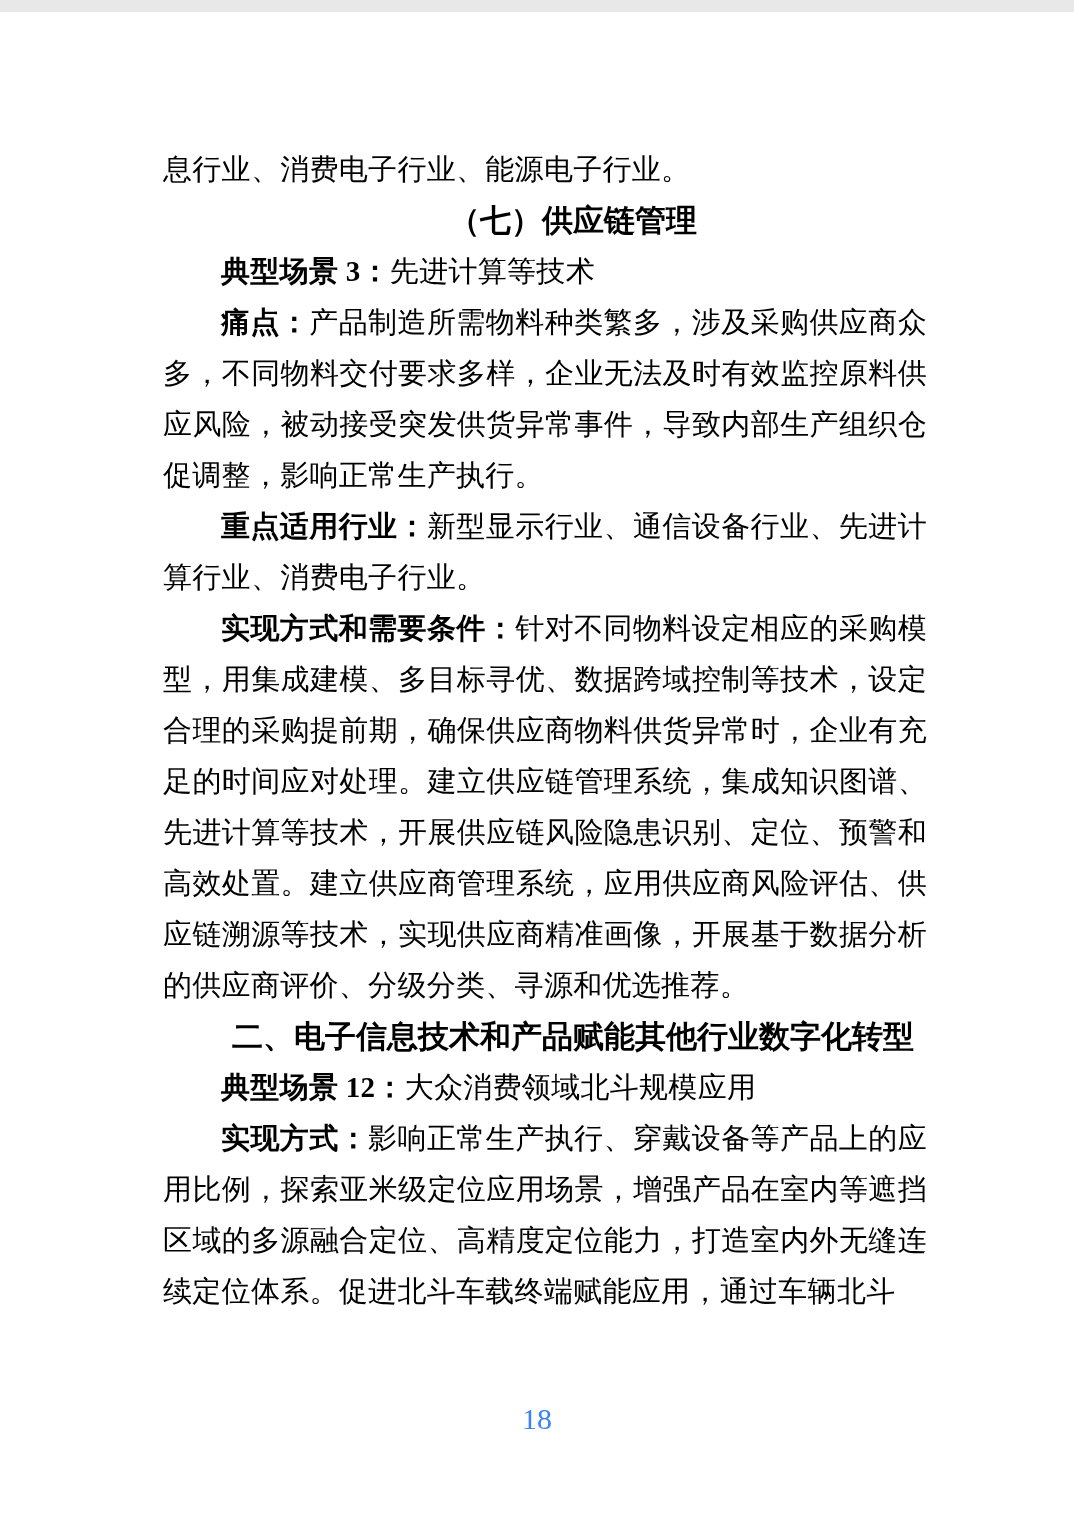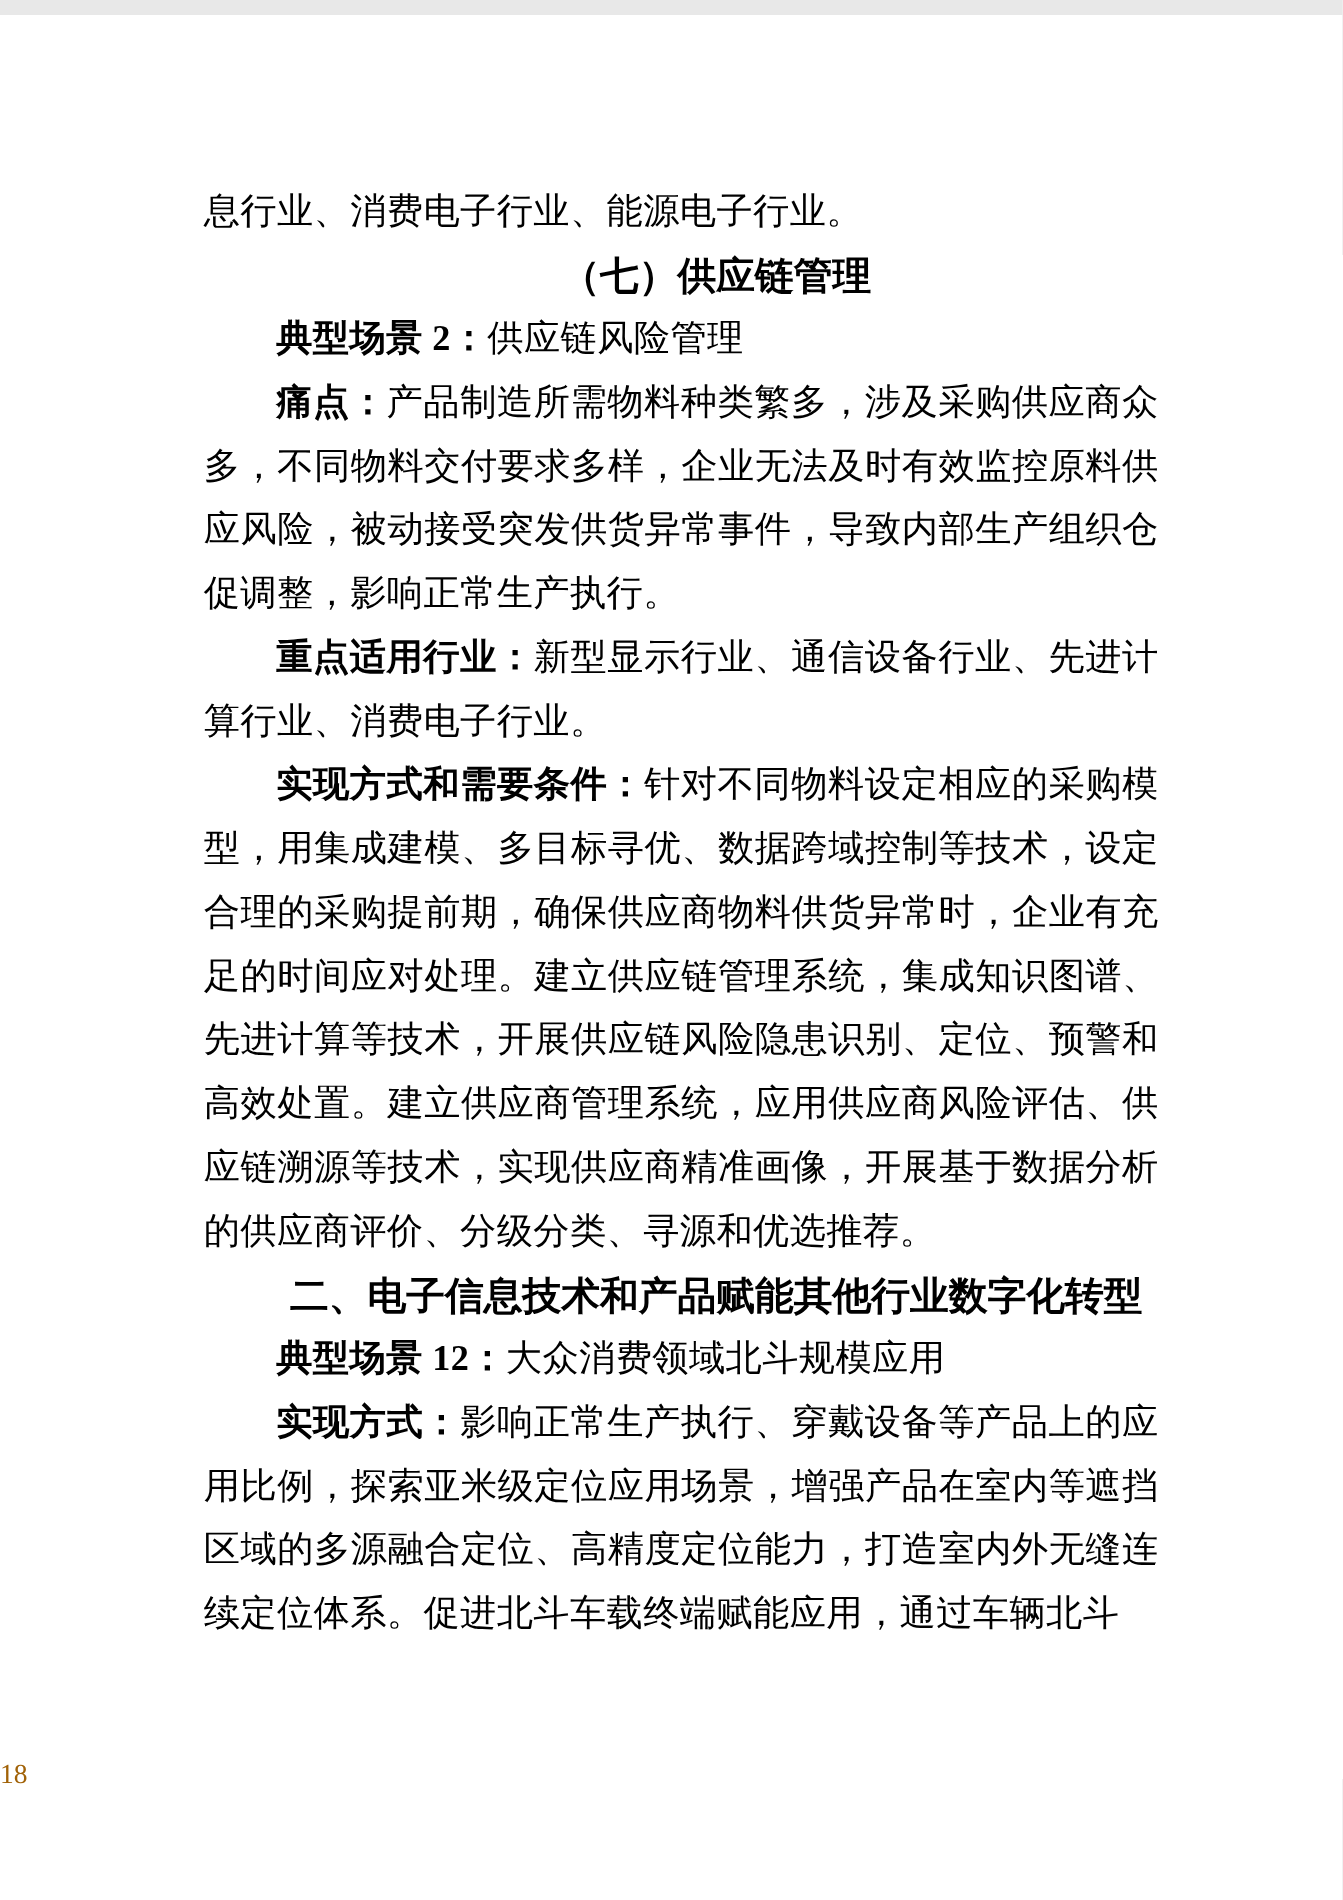--- a/index.html
+++ b/index.html
@@ -47,37 +47,38 @@
     line-height: 51px;
     letter-spacing: 0;
     text-indent: 56px;
     text-align: center;
   }
   .page-number {
     position: absolute;
     top: 1392px;
     left: 0;
     width: 100%;
+    text-align: center;
     font-family: "Liberation Serif", "DejaVu Serif", serif;
-    font-size: 22px;
+    font-size: 30px;
     line-height: 30px;
-    color: #a16207;
+    color: #3b82f6;
   }
 </style>
 </head>
 <body>
 
 <div class="page">
   <div class="text-block">
 
     <p class="para-continuation">息行业、消费电子行业、能源电子行业。</p>
 
     <h3 class="doc-heading">（七）供应链管理</h3>
 
-    <p class="para-indent"><span class="lead-in">典型场景 2：</span><span>供应链风险管理</span></p>
+    <p class="para-indent"><span class="lead-in">典型场景 3：</span><span>先进计算等技术</span></p>
 
     <p class="para-indent"><span class="lead-in">痛点：</span><span>产品制造所需物料种类繁多，涉及采购供应商众多，不同物料交付要求多样，企业无法及时有效监控原料供应风险，被动接受突发供货异常事件，导致内部生产组织仓促调整，影响正常生产执行。</span></p>
 
 
     <p class="para-indent"><span class="lead-in">重点适用行业：</span><span>新型显示行业、通信设备行业、先进计算行业、消费电子行业。</span></p>
 
     <p class="para-indent"><span class="lead-in">实现方式和需要条件：</span><span>针对不同物料设定相应的采购模型，用集成建模、多目标寻优、数据跨域控制等技术，设定合理的采购提前期，确保供应商物料供货异常时，企业有充足的时间应对处理。建立供应链管理系统，集成知识图谱、先进计算等技术，开展供应链风险隐患识别、定位、预警和高效处置。建立供应商管理系统，应用供应商风险评估、供应链溯源等技术，实现供应商精准画像，开展基于数据分析的供应商评价、分级分类、寻源和优选推荐。</span></p>
 
     <h2 class="doc-heading">二、电子信息技术和产品赋能其他行业数字化转型</h2>
 

